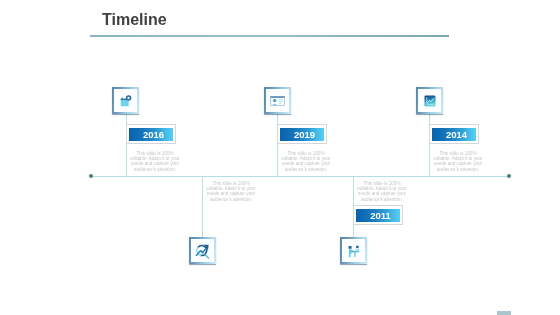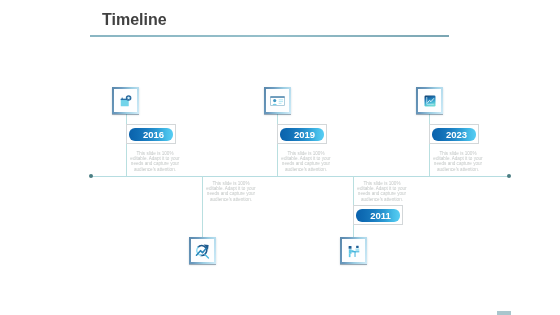--- a/index.html
+++ b/index.html
@@ -17,21 +17,21 @@
 
   .icon-box{position:absolute;width:27px;height:27px;box-sizing:border-box;background:#fdfeff;
     border:2px solid #4c86b4;
     border-image:linear-gradient(102deg,#5b89ad 0%,#6d9cc0 28%,#9ccee3 62%,#cdeaf7 100%) 1;
     box-shadow:0 1px 0 rgba(50,80,105,0.42), 0 1px 2px rgba(50,80,105,0.2);}
   .icon-box .ic{position:absolute;left:0;top:0;width:100%;height:100%;display:flex;align-items:center;justify-content:center;}
 
   .year-wrap{position:absolute;box-sizing:border-box;width:50px;height:20px;background:#fff;border:1px solid #d3d7d9;}
   .year-box{position:absolute;left:2px;right:2px;top:3px;height:13px;box-sizing:border-box;
     background:linear-gradient(90deg,#0a62ac 0%,#0f6cb4 18%,#1a7cc0 40%,#2d9bd4 65%,#46bde8 85%,#57cdf3 100%);
-    color:#fff;font-size:9.5px;font-weight:bold;text-align:center;line-height:13px;text-indent:5px;border-radius:6px;}
+    color:#fff;font-size:9.5px;font-weight:bold;text-align:center;line-height:13px;text-indent:5px;}
 
   .desc{position:absolute;width:52px;font-size:4.6px;line-height:5.2px;color:#c3c7c6;text-align:center;}
 
   .footer-mark{position:absolute;left:477px;top:311px;width:14px;height:5px;background:#a9c6cd;}
 </style>
 </head>
 <body>
 
 <div class="slide">
   <div class="title">Timeline</div>
@@ -122,18 +122,18 @@
               <stop offset="1" stop-color="#6fd9d6"></stop>
         </linearGradient>
           </defs>
         <rect x="1" y="1" width="22" height="22" rx="2.5" fill="url(#gchart)"></rect>
         <path d="M5.5 4 v14.5 h14" stroke="#cdeefb" stroke-width="1.5" fill="none"></path>
         <path d="M7.5 15 l3.5 -4.2 3 2.6 5.3 -6.2" stroke="#eafaff" stroke-width="1.8" fill="none" stroke-linejoin="round" stroke-linecap="round"></path>
       </svg>
     </span>
   </div>
   <div class="year-wrap" style="left:409px;top:124px">
-    <div class="year-box">2023</div>
+    <div class="year-box">2014</div>
   </div>
   <div class="desc" style="left:412px;top:151px">This slide is 100% editable. Adapt it to your needs and capture your audience's attention.</div>
 
   <div class="footer-mark"></div>
 </div>
 
 </body></html>

